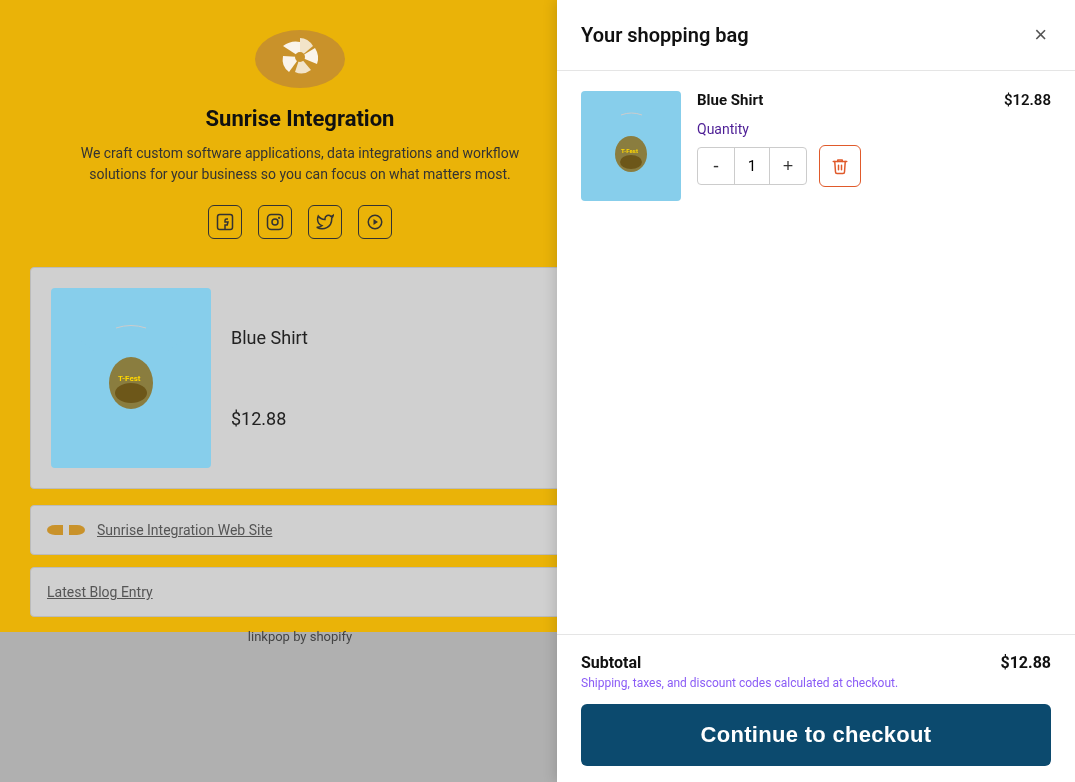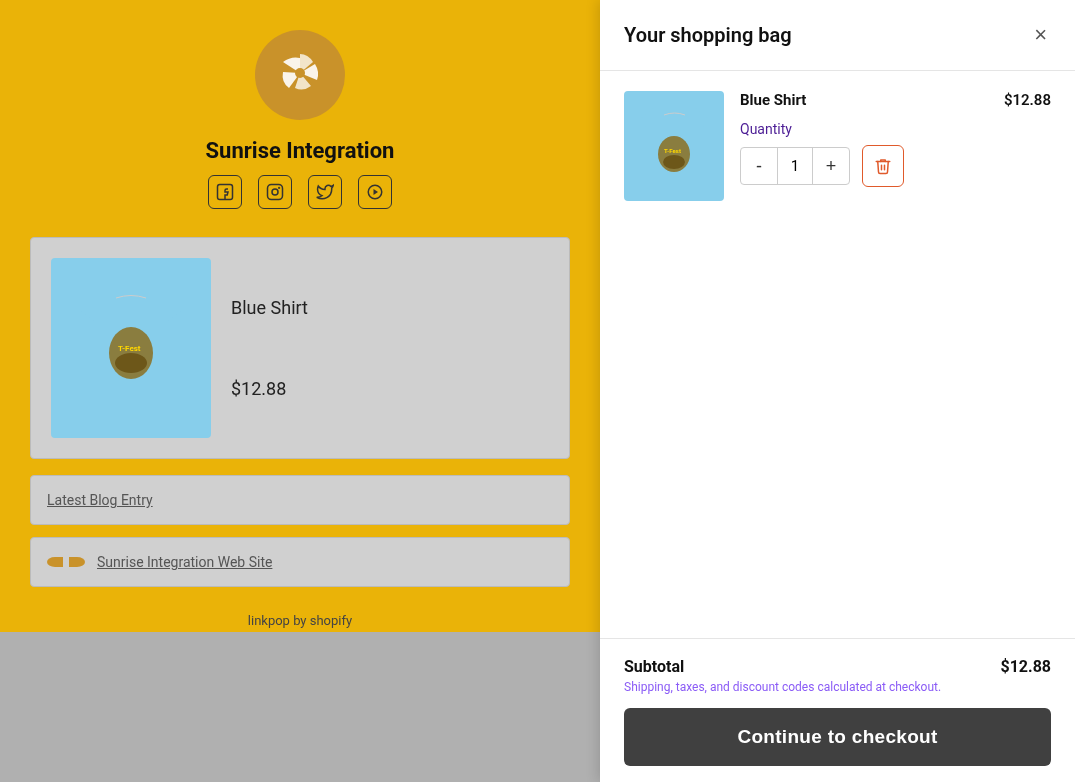--- a/index.html
+++ b/index.html
@@ -166,21 +166,21 @@
 
     .linkpop-text {
       color: #444;
       font-size: 13px;
     }
 
     
     .cart-panel {
       position: absolute;
       top: 0; right: 0;
-      width: 475px;
+      width: 518px;
       height: 782px;
       background: #fff;
       display: flex;
       flex-direction: column;
       box-shadow: -2px 0 12px rgba(0,0,0,0.15);
     }
 
     .cart-header {
       display: flex;
       align-items: center;
@@ -339,26 +339,26 @@
     }
 
     .subtotal-note {
       font-size: 12px;
       color: #8b5cf6;
       margin-bottom: 14px;
     }
 
     .checkout-btn {
       width: 100%;
-      background: #404040;
+      background: #0c4a6e;
       color: #fff;
       border: none;
       border-radius: 6px;
       padding: 18px;
-      font-size: 19px;
+      font-size: 22px;
       font-weight: 600;
       cursor: pointer;
       letter-spacing: 0.3px;
     }
   </style>
 </head>
 <body>
 
 <div class="main-page">
   <div class="logo-circle">
@@ -371,20 +371,21 @@
         <path d="M27 27 L27 8 Q35 8 40 16 Z" fill="white" opacity="0.75"></path>
         <path d="M27 27 L42 18 Q47 26 44 34 Z" fill="white" opacity="0.9"></path>
         <path d="M27 27 L38 40 Q30 46 22 42 Z" fill="white" opacity="0.75"></path>
         <path d="M27 27 L16 42 Q8 36 10 26 Z" fill="white" opacity="0.9"></path>
         <circle cx="27" cy="27" r="5" fill="#c9922a"></circle>
       </svg>
     </div>
   </div>
 
   <span class="brand-name">Sunrise Integration</span>
+  <p class="brand-desc">We craft custom software applications, data integrations and workflow solutions for your business so you can focus on what matters most.</p>
 
   <div class="social-icons">
     <div class="social-icon">
       <svg width="18" height="18" viewBox="0 0 24 24" fill="none" stroke="#333" stroke-width="2">
         <rect x="2" y="2" width="20" height="20" rx="3" ry="3"></rect>
         <path d="M16 8h-2a2 2 0 0 0-2 2v2h4l-1 4h-3v6"></path>
       </svg>
     </div>
     <div class="social-icon">
       <svg width="18" height="18" viewBox="0 0 24 24" fill="none" stroke="#333" stroke-width="2">
@@ -419,28 +420,28 @@
       </svg>
     </div>
     <div class="product-card-info">
       <span class="product-card-name">Blue Shirt</span>
       <span class="product-card-price">$12.88</span>
     </div>
   </div>
 
   <div class="footer-links">
     <div class="footer-link-row">
-      <a href="#">Latest Blog Entry</a>
-    </div>
-    <div class="footer-link-row">
       <div class="footer-small-logo">
         <div class="dot" style="border-radius: 50% 0 0 50%;"></div>
         <div class="dot" style="border-radius: 0 50% 50% 0; margin-left:2px;"></div>
       </div>
       <a href="#">Sunrise Integration Web Site</a>
+    </div>
+    <div class="footer-link-row">
+      <a href="#">Latest Blog Entry</a>
     </div>
   </div>
 
   <div class="page-bottom">
     <span class="linkpop-text">linkpop by shopify</span>
   </div>
 </div>
 
 <div class="cart-panel">
 

